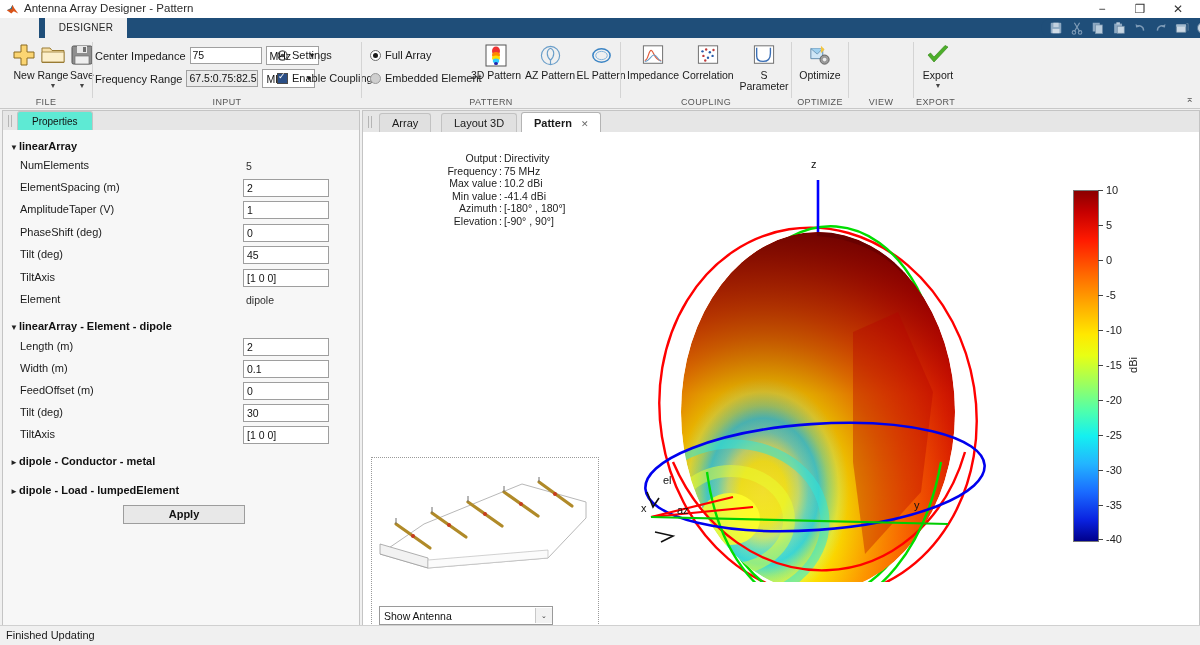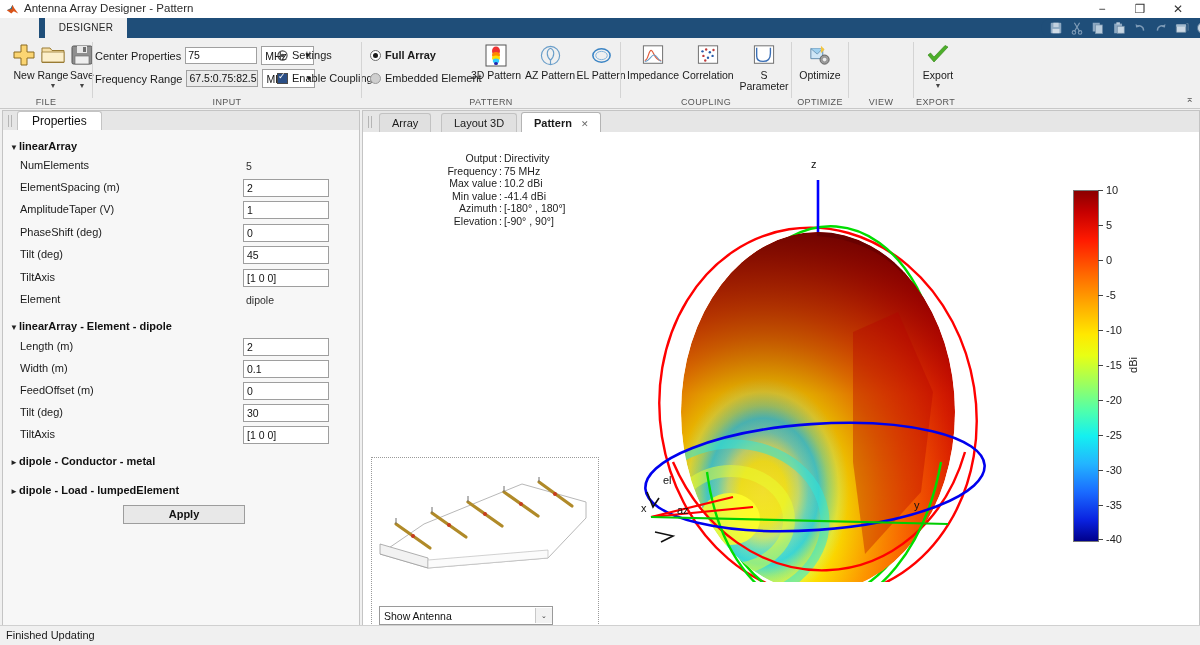--- a/index.html
+++ b/index.html
@@ -59,23 +59,23 @@
   .cbox.on{background:#2b4f86;}
   .cbox.on::after{content:"✓";position:absolute;left:0px;top:-3px;font-size:9px;color:#fff;line-height:11px;}
 
   .ribbon-collapse{position:absolute;right:6px;bottom:4px;font-size:10px;color:#555;}
 
   
   .leftpanel{position:absolute;left:2px;top:110px;width:356px;height:514px;background:#f7f7f7;
      border:1px solid #c4c4c4;}
   .ptabbar{position:absolute;left:0;top:0;width:100%;height:19px;background:#e6e6e6;
      border-bottom:1px solid #c4c4c4;}
-  .ptab{position:absolute;left:14px;top:0;height:19px;padding:0 14px;background:#ffffff;
+  .ptab{position:absolute;left:14px;top:0;height:19px;padding:0 14px;background:#5eead4;
      border:1px solid #c4c4c4;border-bottom:none;border-radius:3px 3px 0 0;
-     line-height:19px;font-size:12px;color:#111;}
+     line-height:19px;font-size:10px;color:#111;}
   .pgrip{position:absolute;left:5px;top:4px;width:2px;height:12px;border-left:1px solid #b5b5b5;border-right:1px solid #b5b5b5;}
   .propbody{position:absolute;left:0;top:19px;width:100%;bottom:0;background:#f7f7f7;}
 
   .sechead{position:absolute;left:7px;font-size:11px;font-weight:bold;color:#111;white-space:nowrap;}
   .sechead .tri{display:inline-block;width:9px;font-size:8px;color:#222;}
   .prow{position:absolute;left:0;width:100%;height:20px;}
   .prow .pname{position:absolute;left:17px;top:2px;font-size:11px;color:#1a1a1a;white-space:nowrap;}
   .prow .pval-ro{position:absolute;left:243px;top:3px;font-size:10.5px;color:#303030;}
   .prow .pinput{position:absolute;left:240px;top:0px;width:78px;height:16px;border:1px solid #9e9e9e;
      background:#fff;font-size:10.5px;line-height:16px;padding:0 3px;color:#111;white-space:nowrap;overflow:hidden;}
@@ -244,21 +244,21 @@
         </div>
         <div class="lbl">Save</div>
         <div class="caret">▼</div>
       </div>
       <div class="glabel">FILE</div>
     </div>
     <div class="gsep" style="left:92px;"></div>
 
     <div class="rgroup" style="left:93px;width:268px;">
       <div class="fieldrow" style="left:2px;top:8px;">
-        <span class="flabel">Center Properties</span>
+        <span class="flabel">Center Impedance</span>
         <span class="tbox" style="width:66px;">75</span>
         <span class="combo" style="width:46px;">
           <span class="cv">MHz</span>
           <span class="ca">▼</span>
         </span>
       </div>
       <div class="fieldrow" style="left:2px;top:31px;">
         <span class="flabel">Frequency Range</span>
         <span class="tbox" style="width:66px;background:#eaeaea;">67.5:0.75:82.5</span>
         <span class="combo" style="width:46px;">
@@ -275,21 +275,21 @@
       </div>
       <div class="optline" style="left:184px;top:34px;">
         <span class="cbox on"></span>
         <span>Enable Coupling</span>
       </div>
       <div class="glabel">INPUT</div>
     </div>
     <div class="gsep" style="left:361px;"></div>
 
     <div class="rgroup" style="left:362px;width:258px;">
-      <div class="optline" style="left:8px;top:11px;font-weight:bold;">
+      <div class="optline" style="left:8px;top:11px;">
         <span class="radio on"></span>
         <span>Full Array</span>
       </div>
       <div class="optline" style="left:8px;top:34px;">
         <span class="radio off"></span>
         <span>Embedded Element</span>
       </div>
       <div class="bigbtn" style="left:108px;width:52px;">
         <div class="ico">
           <svg width="22" height="23" viewBox="0 0 22 23">

